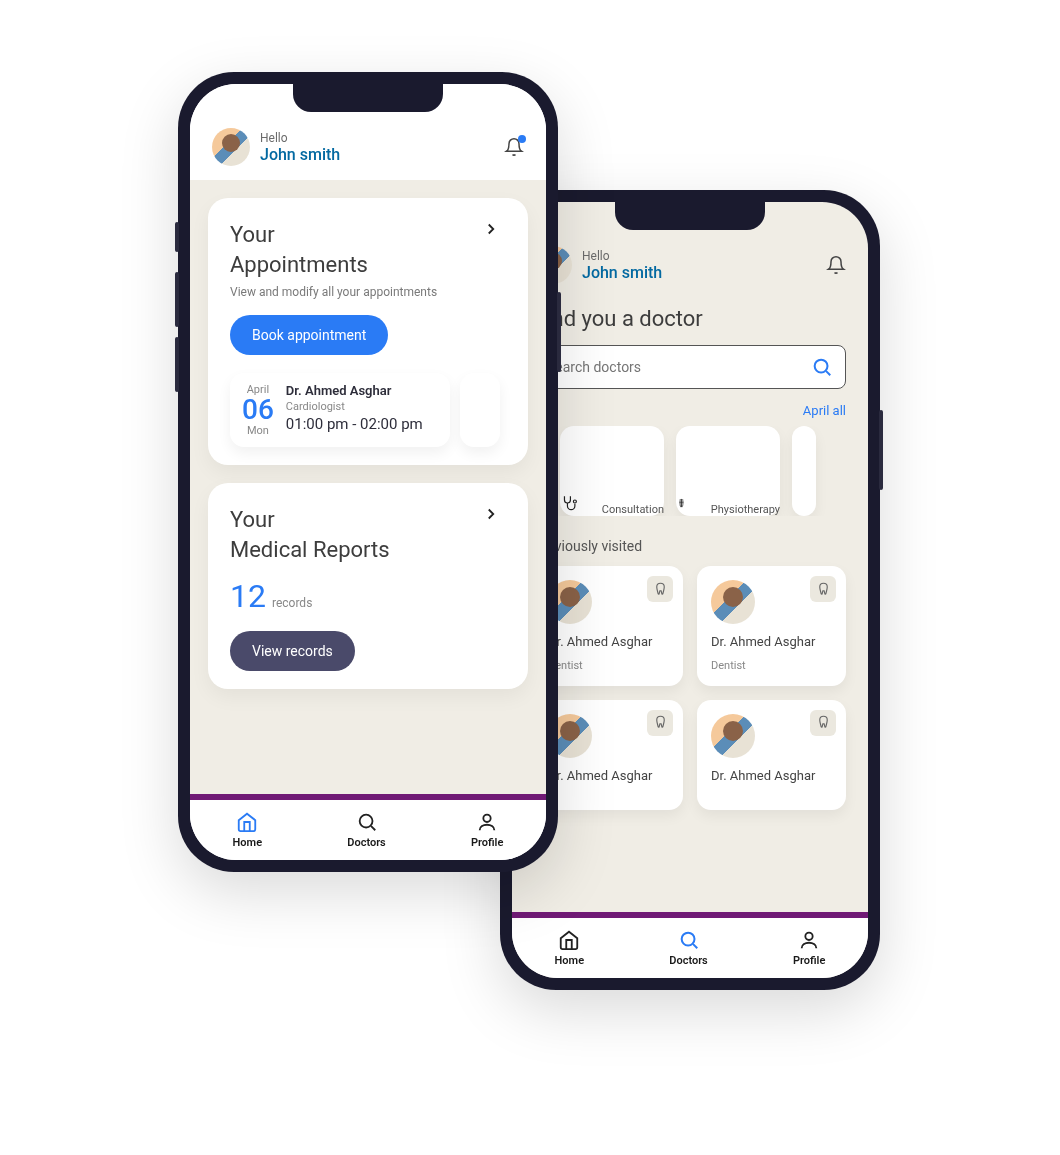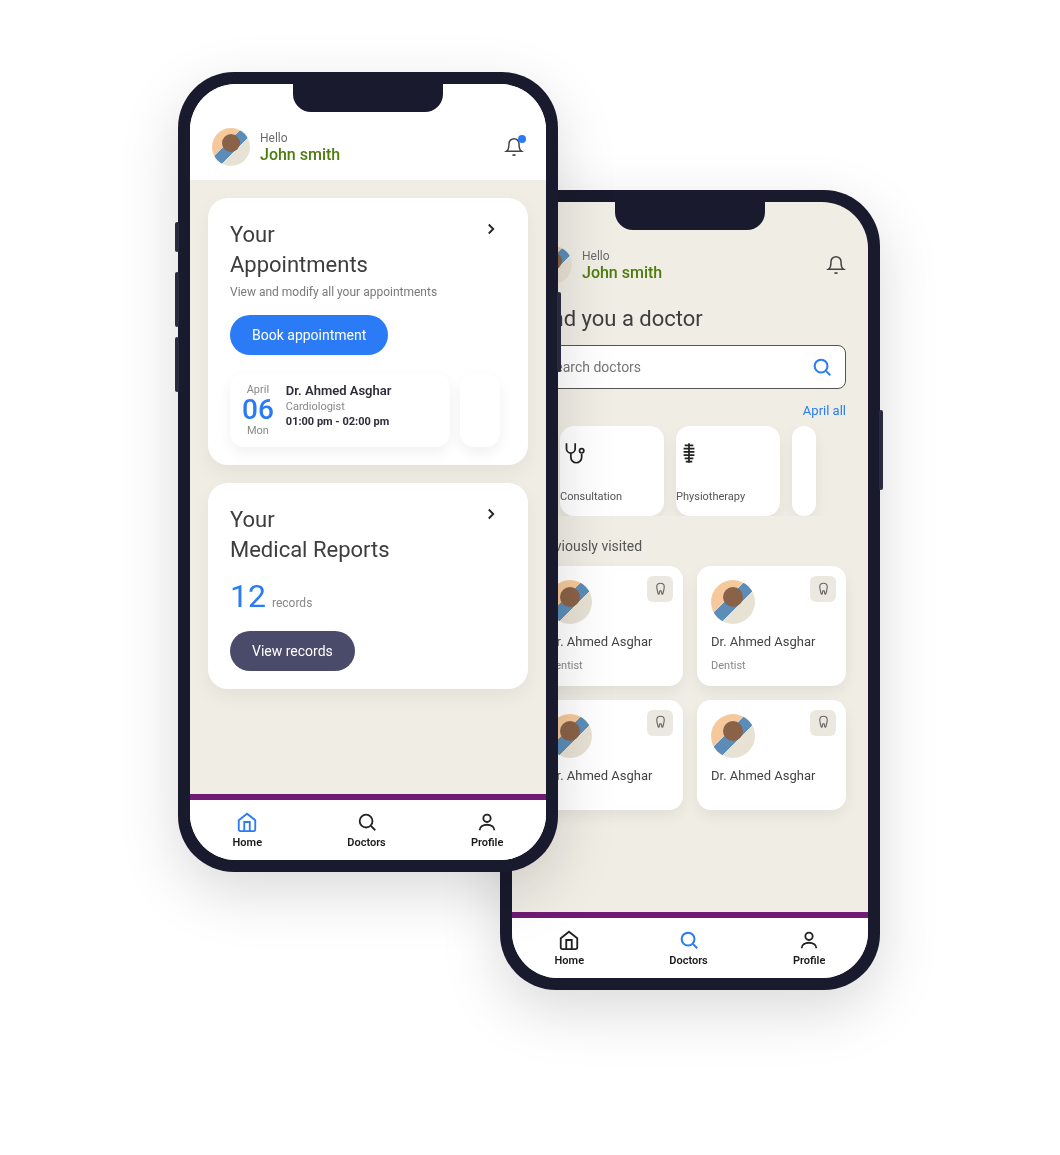--- a/index.html
+++ b/index.html
@@ -59,21 +59,21 @@
     width: 38px; height: 38px; border-radius: 50%;
     background: linear-gradient(135deg,#f5c99b 0 40%,#5b8db8 40% 60%,#e8e2d5 60%);
     position: relative; overflow: hidden;
     flex-shrink: 0;
   }
   .avatar::after{
     content:""; position:absolute; left:10px; top:6px; width:18px; height:18px; border-radius:50%;
     background:#8a6248;
   }
   .hello { font-size: 12px; color: #6b6b6b; }
-  .uname { font-size: 16px; color: #4d7c0f; font-weight: 500; }
+  .uname { font-size: 16px; color: #0369a1; font-weight: 500; }
   .bell-wrap { margin-left: auto; position: relative; }
   .bell-dot { position:absolute; top:-2px; right:-2px; width:8px; height:8px; background:#2a7bf5; border-radius:50%; }
 
   
   .content { padding: 18px; display:flex; flex-direction:column; gap:18px; }
   .card {
     background:#fff; border-radius:20px; padding:22px 28px 18px 22px;
     box-shadow: 0 8px 20px rgba(0,0,0,0.05);
   }
   .card-title { font-size:22px; color:#3d3d3d; font-weight:400; line-height:1.35; }
@@ -94,21 +94,21 @@
     display:flex; gap:12px; align-items:flex-start;
     min-width: 220px;
   }
   .appt-blank { width:50px; background:#fff; border-radius:14px; box-shadow:0 6px 14px rgba(0,0,0,0.06); }
   .date-col { text-align:center; }
   .date-month { font-size:11px; color:#888; }
   .date-day { font-size:28px; color:#2a7bf5; font-weight:500; line-height:1; }
   .date-dow { font-size:11px; color:#888; }
   .appt-name { font-size:13px; font-weight:600; color:#2d2d3a; }
   .appt-spec { font-size:11px; color:#888; margin:2px 0; }
-  .appt-time { font-size:11px; font-weight:700; color:#2d2d3a; }
+  .appt-time { font-size:15px; font-weight:400; color:#2d2d3a; }
 
   .records-row { margin-top:12px; display:flex; align-items:baseline; gap:6px; }
   .records-n { font-size:32px; color:#2a7bf5; font-weight:400; }
   .records-lbl { font-size:12px; color:#888; }
 
   
   .nav {
     position:absolute; bottom:0; left:0; right:0; height:66px;
     background:#fff; display:flex; justify-content:space-around; align-items:center;
     border-top:6px solid #701a75;
@@ -123,21 +123,21 @@
     border:1px solid #555; border-radius:8px; padding:10px 12px;
     background:#fff;
   }
   .search-box input { border:none; outline:none; flex:1; font-size:14px; color:#888; background:transparent; }
   .clear-row { display:flex; justify-content:flex-end; padding:14px 22px 8px; }
   .clear-link { font-size:13px; color:#2a7bf5; cursor:pointer; }
 
   .cat-row { display:flex; gap:12px; padding:0 0 0 22px; overflow:hidden; }
   .cat-card {
     width:104px; height:90px; border-radius:14px;
-    display:flex; flex-direction:column; align-items:flex-start; justify-content:center; gap:24px;
+    display:flex; flex-direction:row; align-items:flex-end; justify-content:center; gap:24px;
     box-shadow:0 6px 14px rgba(0,0,0,0.06);
     flex-shrink:0;
   }
   .cat-card.active { background:#2a7bf5; color:#fff; }
   .cat-card.plain { background:#fff; }
   .cat-card.partial-left { width:36px; margin-left:-22px; }
   .cat-card.partial-right { width:24px; }
   .cat-label { font-size:11px; color:#555; }
 
   .section-label { font-size:14px; color:#555; padding:22px 22px 12px; }

